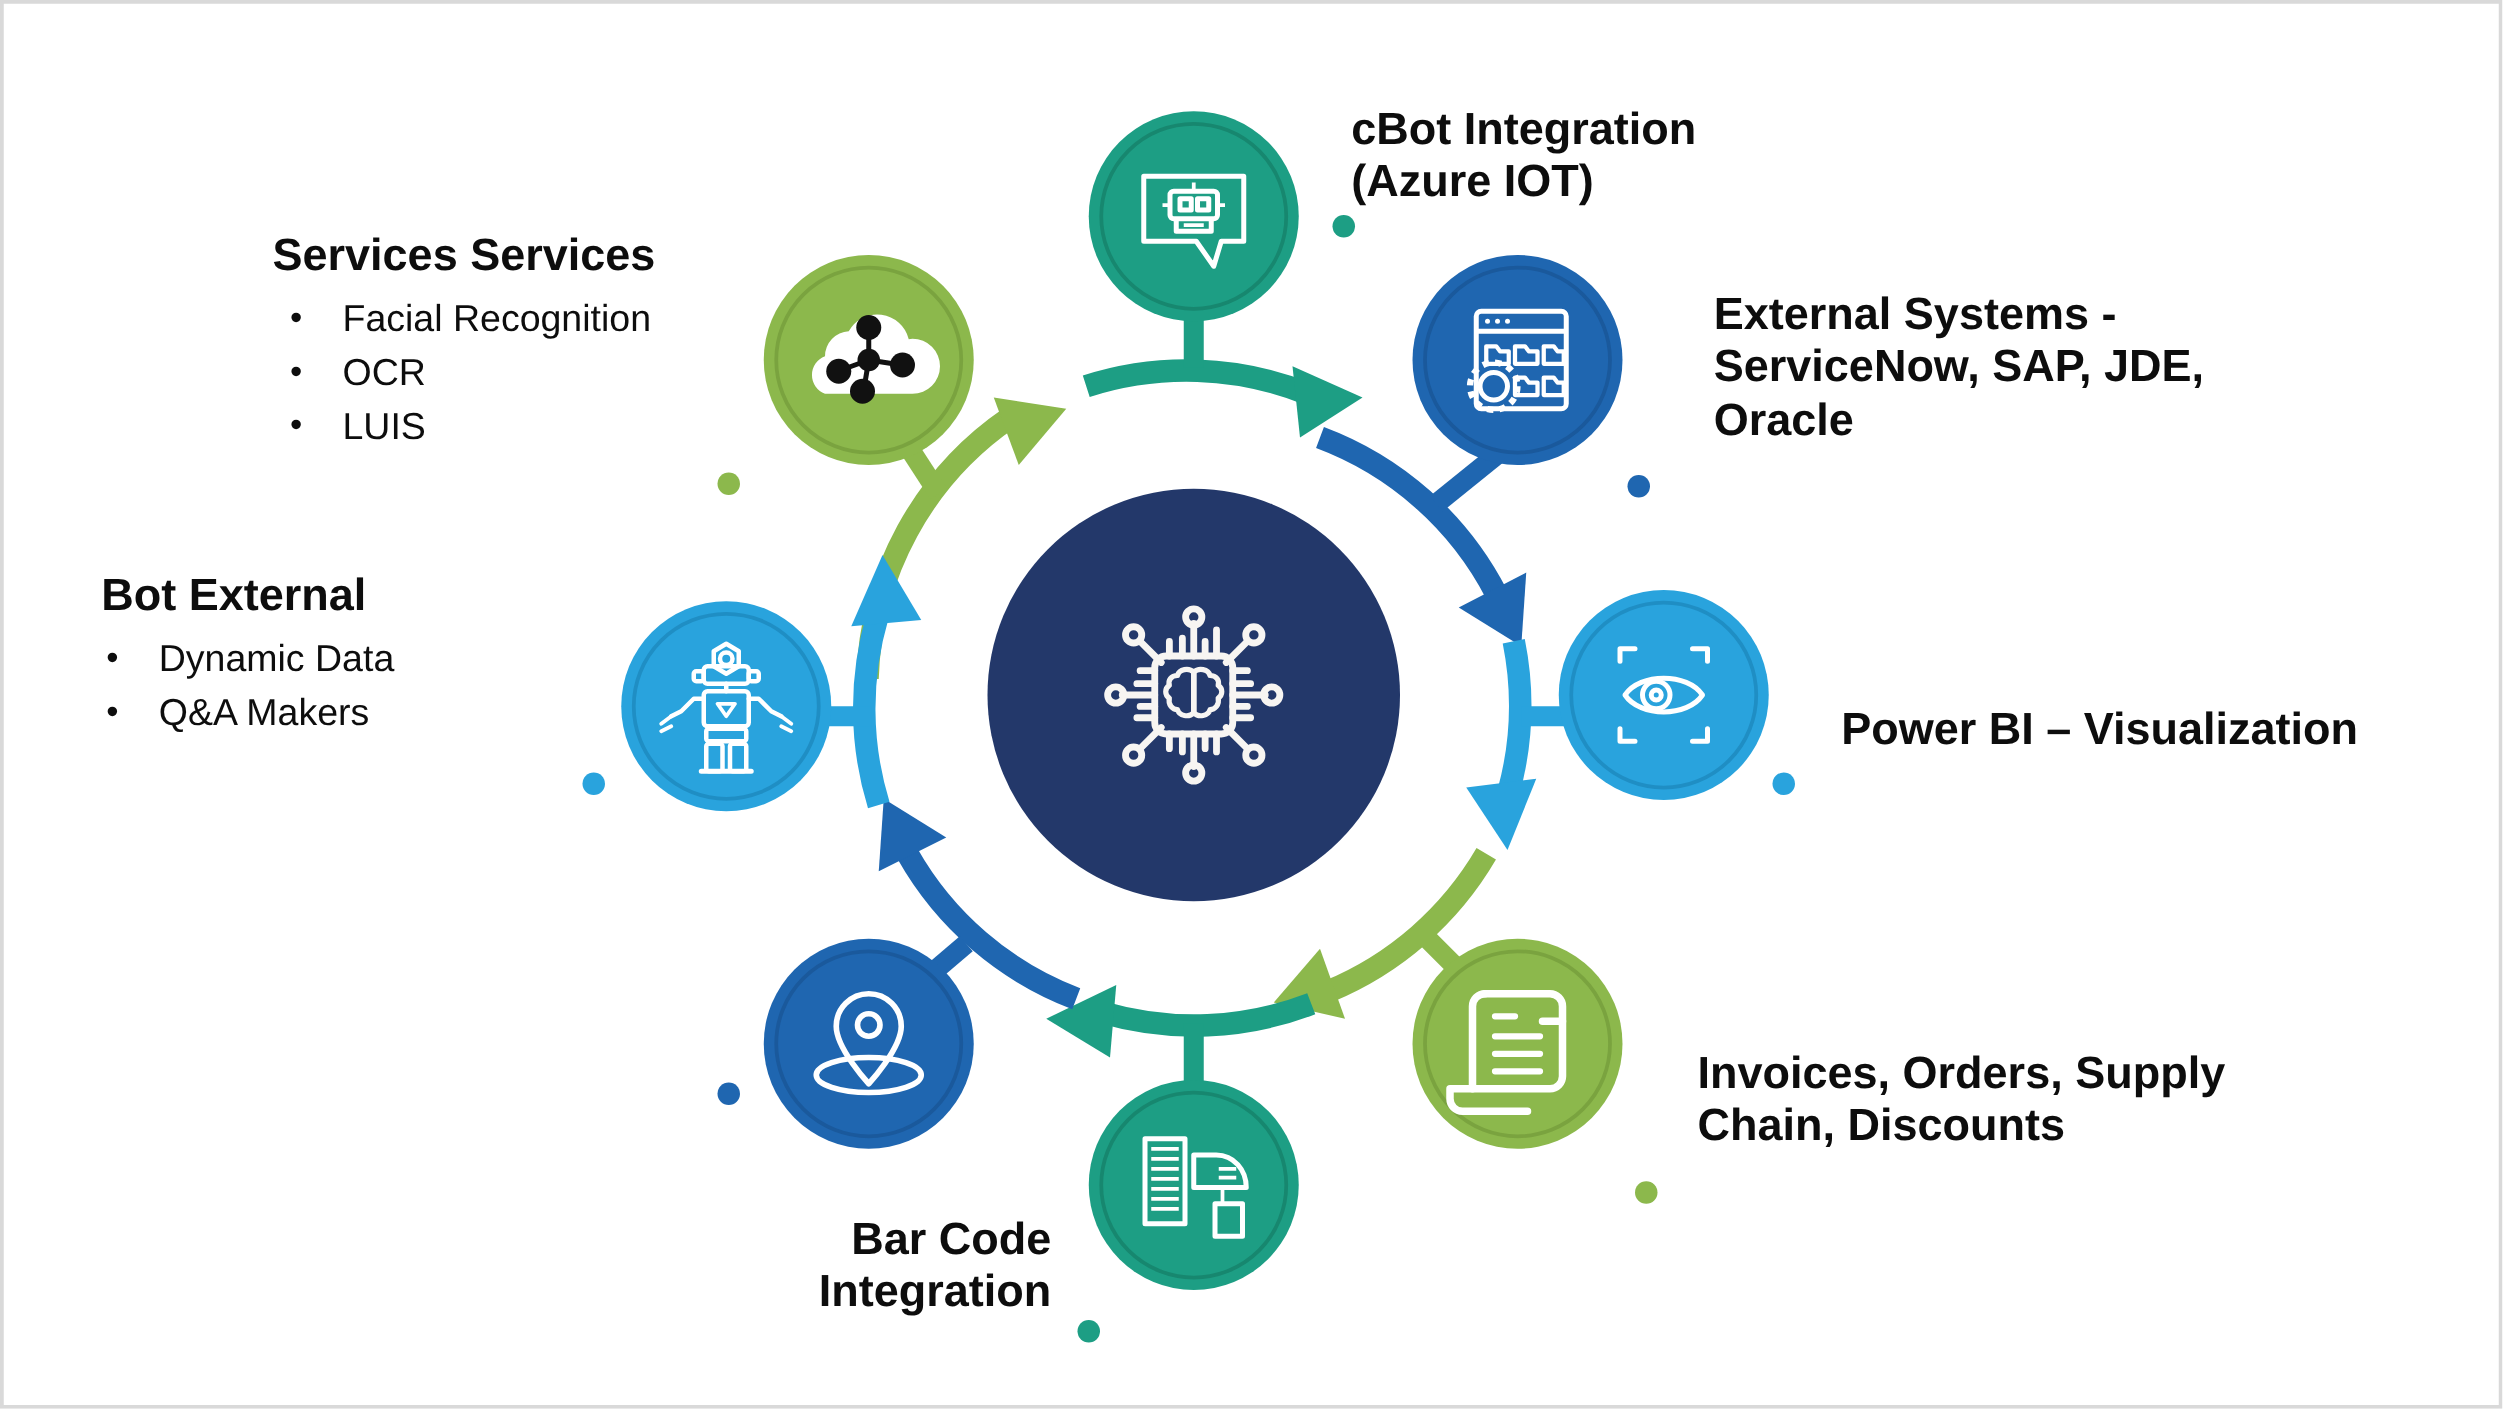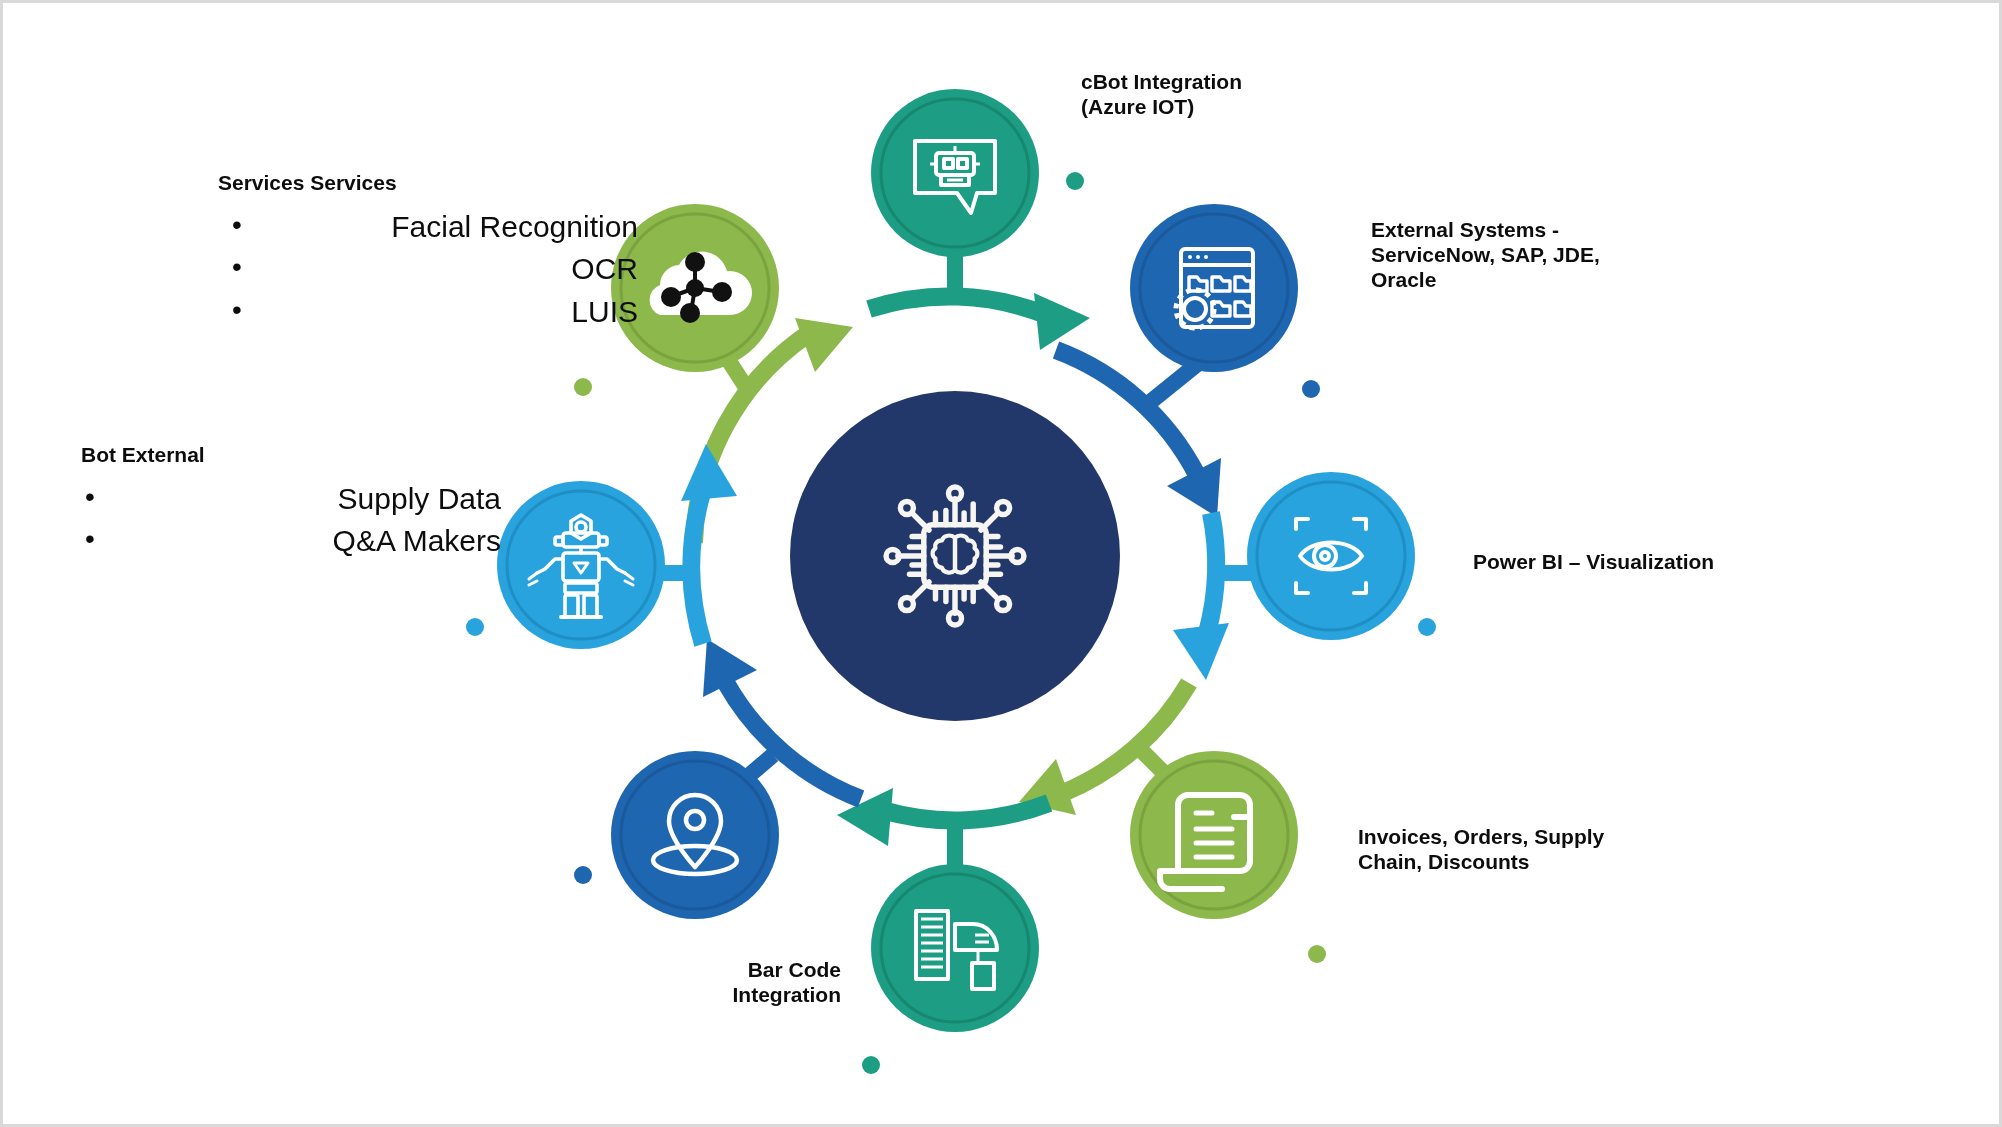--- a/index.html
+++ b/index.html
@@ -30,33 +30,32 @@
 
   .label-block {
     position: absolute;
   }
   .label-title {
     font-weight: bold;
     color: #0d0d0d;
     line-height: 1.18;
     white-space: pre-line;
   }
-  .label-title.big   { font-size: 21px; }
+  .label-title.big   { font-size: 36px; margin-top: 12px; }
   .bullets {
     margin: 10px 0 0 0;
     padding: 0;
     list-style: none;
   }
   .bullets li {
     font-size: 30px;
     color: #0d0d0d;
     line-height: 1.42;
     position: relative;
     padding-left: 56px;
-    text-align: right;
   }
   .bullets li::before {
     content: "\2022";
     position: absolute;
     left: 14px;
     top: -1px;
     font-size: 28px;
   }
   .bullets.tight li { padding-left: 46px; }
   .bullets.tight li::before { left: 4px; }
@@ -350,21 +349,21 @@
     <ul class="bullets">
       <li>Facial Recognition</li>
       <li>OCR</li>
       <li>LUIS</li>
     </ul>
   </div>
 
   <div class="label-block" style="left:78px; top:440px; width:420px;">
     <div class="label-title big">Bot External</div>
     <ul class="bullets tight">
-      <li>Supply Data</li>
+      <li>Dynamic Data</li>
       <li>Q&amp;A Makers</li>
     </ul>
   </div>
 
 
   <div class="label-block align-right" style="left:398px; top:955px; width:440px;">
     <div class="label-title big">Bar Code
 Integration</div>
   </div>
 

